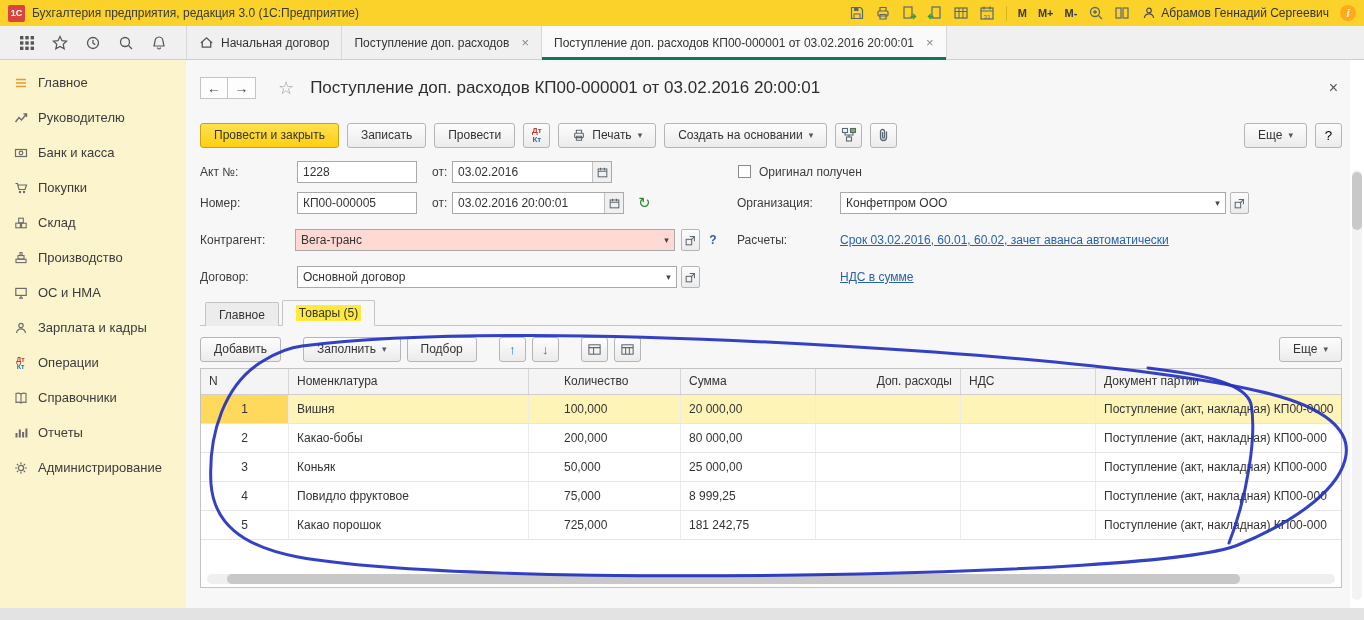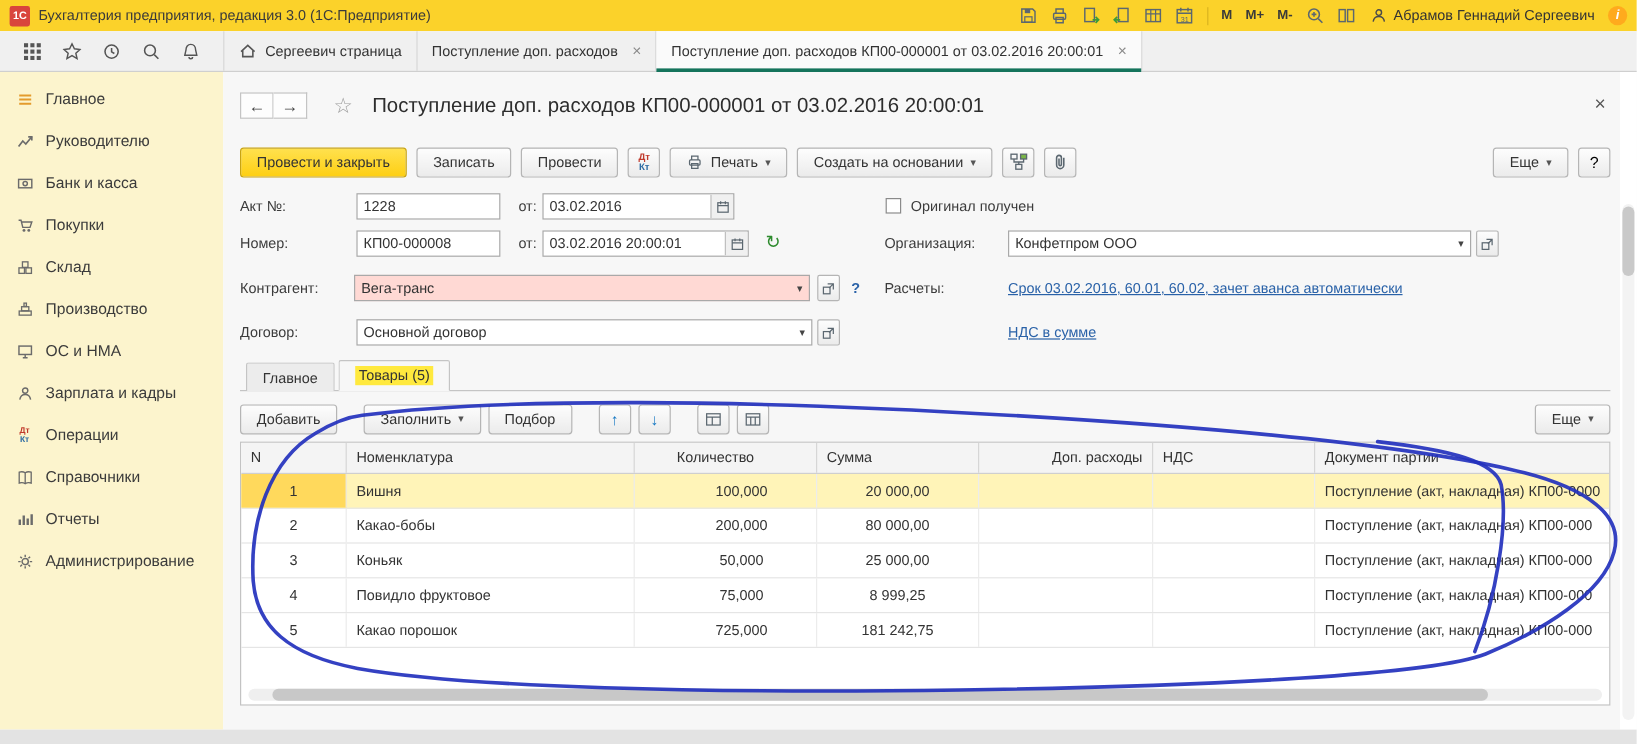--- a/index.html
+++ b/index.html
@@ -107,21 +107,21 @@
     overflow:hidden; white-space:nowrap; flex:none; }
   .grow { display:flex; height:29px; border-bottom:1px solid #e5e5e5; cursor:pointer; }
   .gcell { line-height:28px; padding:0 8px; border-right:1px solid #ececec; overflow:hidden; white-space:nowrap; flex:none; }
   .c0 { width:88px; text-align:center; }
   .c1 { width:240px; }
   .c2 { width:125px;margin-left:27px; }
   .c3 { width:135px; }
   .c4 { width:145px;text-align:right; }
   .c5 { width:135px; }
   .c6 { flex:1 1 auto; width:auto; border-right:none; }
-  .num { text-align:center; }
+  .num { text-align:left; }
   .grow.selected { background:#fff4b8; }
   .grow.selected .c0 { background:#ffd95c; }
   .hscroll { position:absolute; left:6px; right:6px; bottom:3px; height:10px; background:#efefef; border-radius:5px; }
   .hthumb { position:absolute; left:20px; right:95px; top:0; height:10px; background:#c8c8c8; border-radius:5px; cursor:pointer; }
 
   
   .vscroll { position:absolute; right:2px; top:170px; width:10px; height:430px; background:#f3f3f3; border-radius:5px; }
   .vthumb { position:absolute; top:2px; left:0; width:10px; height:58px; background:#c9c9c9; border-radius:5px; cursor:pointer; }
 
   .bottomstrip { position:absolute; left:0; right:0; bottom:0; height:12px; background:#e3e3e3; }
@@ -244,21 +244,21 @@
         </svg>
     </span>
   </div>
   <div class="tab home">
     <span>
       <svg width="15" height="15" viewBox="0 0 16 16">
           <path d="M2 8.5L8 3l6 5.5" fill="none" stroke="#555" stroke-width="1.4"></path>
           <path d="M3.5 7.5V13h9V7.5" fill="none" stroke="#555" stroke-width="1.4"></path>
         </svg>
     </span>
-    <span>Сергеевич страница</span>
+    <span>Начальная договор</span>
   </div>
   <div class="tab">
     <span>Поступление доп. расходов</span>
     <span class="tabx">×</span>
   </div>
   <div class="tab active">
     <span>Поступление доп. расходов КП00-000001 от 03.02.2016 20:00:01</span>
     <span class="tabx">×</span>
   </div>
 </div>
@@ -439,21 +439,21 @@
           <rect x="1.5" y="2.5" width="11" height="10" fill="none" stroke="#5b6770" stroke-width="1.3"></rect>
           <path d="M1.5 5.5h11M4.5 1v3M9.5 1v3" stroke="#5b6770" stroke-width="1.3"></path>
         </svg>
       </span>
   </div>
   <span class="checkbox" style="left:552px;top:105px"></span>
   <span class="flabel" style="left:573px;top:101px">Оригинал получен</span>
 
   <span class="flabel" style="left:14px;top:132px">Номер:</span>
   <div class="field" style="left:111px;top:132px;width:120px">
-    <span class="val">КП00-000008</span>
+    <span class="val">КП00-000005</span>
   </div>
   <span class="flabel" style="left:246px;top:132px">от:</span>
   <div class="field" style="left:266px;top:132px;width:172px">
     <span class="val">03.02.2016 20:00:01</span>
     <span class="calbtn">
         <svg width="11" height="11" viewBox="0 0 14 14">
           <rect x="1.5" y="2.5" width="11" height="10" fill="none" stroke="#5b6770" stroke-width="1.3"></rect>
           <path d="M1.5 5.5h11M4.5 1v3M9.5 1v3" stroke="#5b6770" stroke-width="1.3"></path>
         </svg>
       </span>

